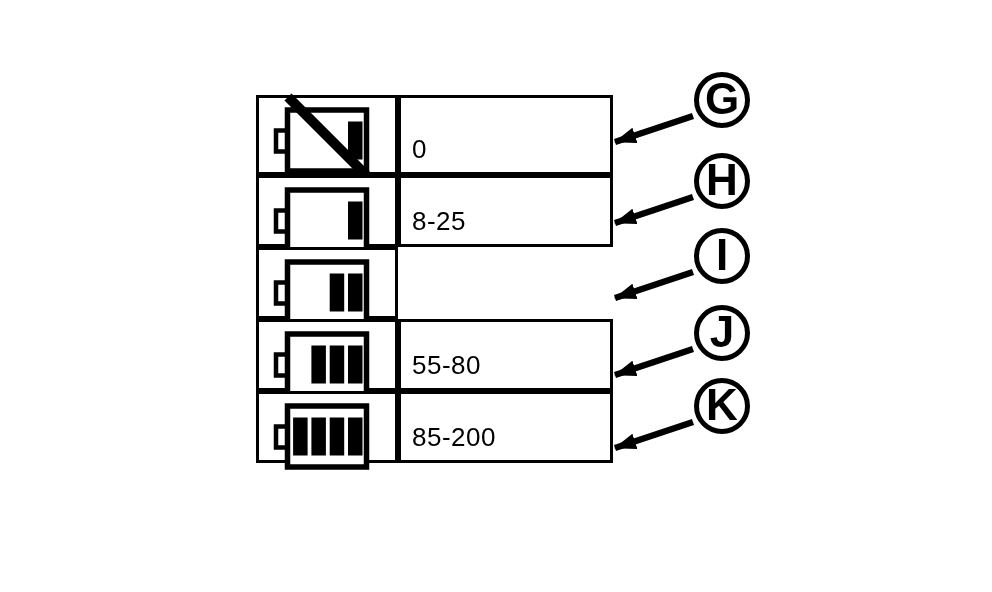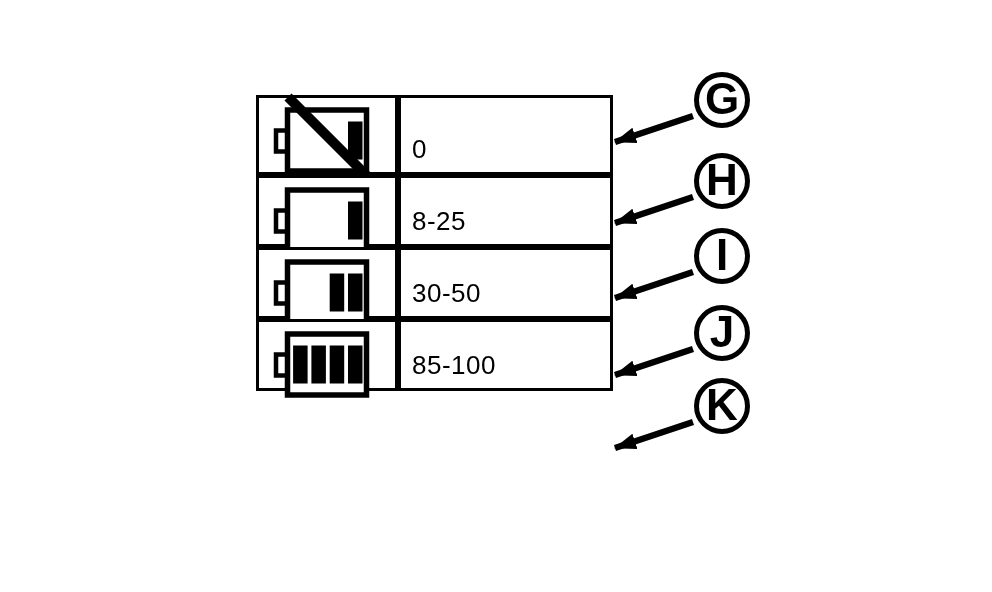--- a/index.html
+++ b/index.html
@@ -112,39 +112,50 @@
 
     <div class="row">
       <div class="cell icon-cell">
         <svg class="battery" viewBox="0 0 100 82" width="100" height="82">
           <rect x="3" y="30.5" width="12" height="21" fill="#fff" stroke="#000" stroke-width="4.5"></rect>
           <rect x="14.5" y="10" width="79" height="61" fill="#fff" stroke="#000" stroke-width="5.5"></rect>
         <rect x="75.0" y="21.5" width="14.5" height="38" fill="#000000"></rect>
             <rect x="56.7" y="21.5" width="14.5" height="38" fill="#000000"></rect>
           </svg>
       </div>
+    </div>
+
+    <div class="row">
+      <div class="cell icon-cell">
+        <svg class="battery" viewBox="0 0 100 82" width="100" height="82">
+          <rect x="3" y="30.5" width="12" height="21" fill="#fff" stroke="#000" stroke-width="4.5"></rect>
+          <rect x="14.5" y="10" width="79" height="61" fill="#fff" stroke="#000" stroke-width="5.5"></rect>
+        <rect x="75.0" y="21.5" width="14.5" height="38" fill="#000000"></rect>
+            <rect x="56.7" y="21.5" width="14.5" height="38" fill="#000000"></rect>
+            <rect x="38.4" y="21.5" width="14.5" height="38" fill="#000000"></rect>
+          </svg>
+      </div>
       <div class="cell label-cell">
-        <span>30-50</span>
+        <span>55-80</span>
       </div>
     </div>
-
 
     <div class="row">
       <div class="cell icon-cell">
         <svg class="battery" viewBox="0 0 100 82" width="100" height="82">
           <rect x="3" y="30.5" width="12" height="21" fill="#fff" stroke="#000" stroke-width="4.5"></rect>
           <rect x="14.5" y="10" width="79" height="61" fill="#fff" stroke="#000" stroke-width="5.5"></rect>
         <rect x="75.0" y="21.5" width="14.5" height="38" fill="#000000"></rect>
             <rect x="56.7" y="21.5" width="14.5" height="38" fill="#000000"></rect>
             <rect x="38.4" y="21.5" width="14.5" height="38" fill="#000000"></rect>
             <rect x="20.1" y="21.5" width="14.5" height="38" fill="#000000"></rect>
           </svg>
       </div>
       <div class="cell label-cell">
-        <span>85-100</span>
+        <span>85-200</span>
       </div>
     </div>
 
   </div>
 
   <div class="callout" style="left:694px; top:72px;">
     <span>G</span>
   </div>
   <div class="callout" style="left:694px; top:153px;">
     <span>H</span>

